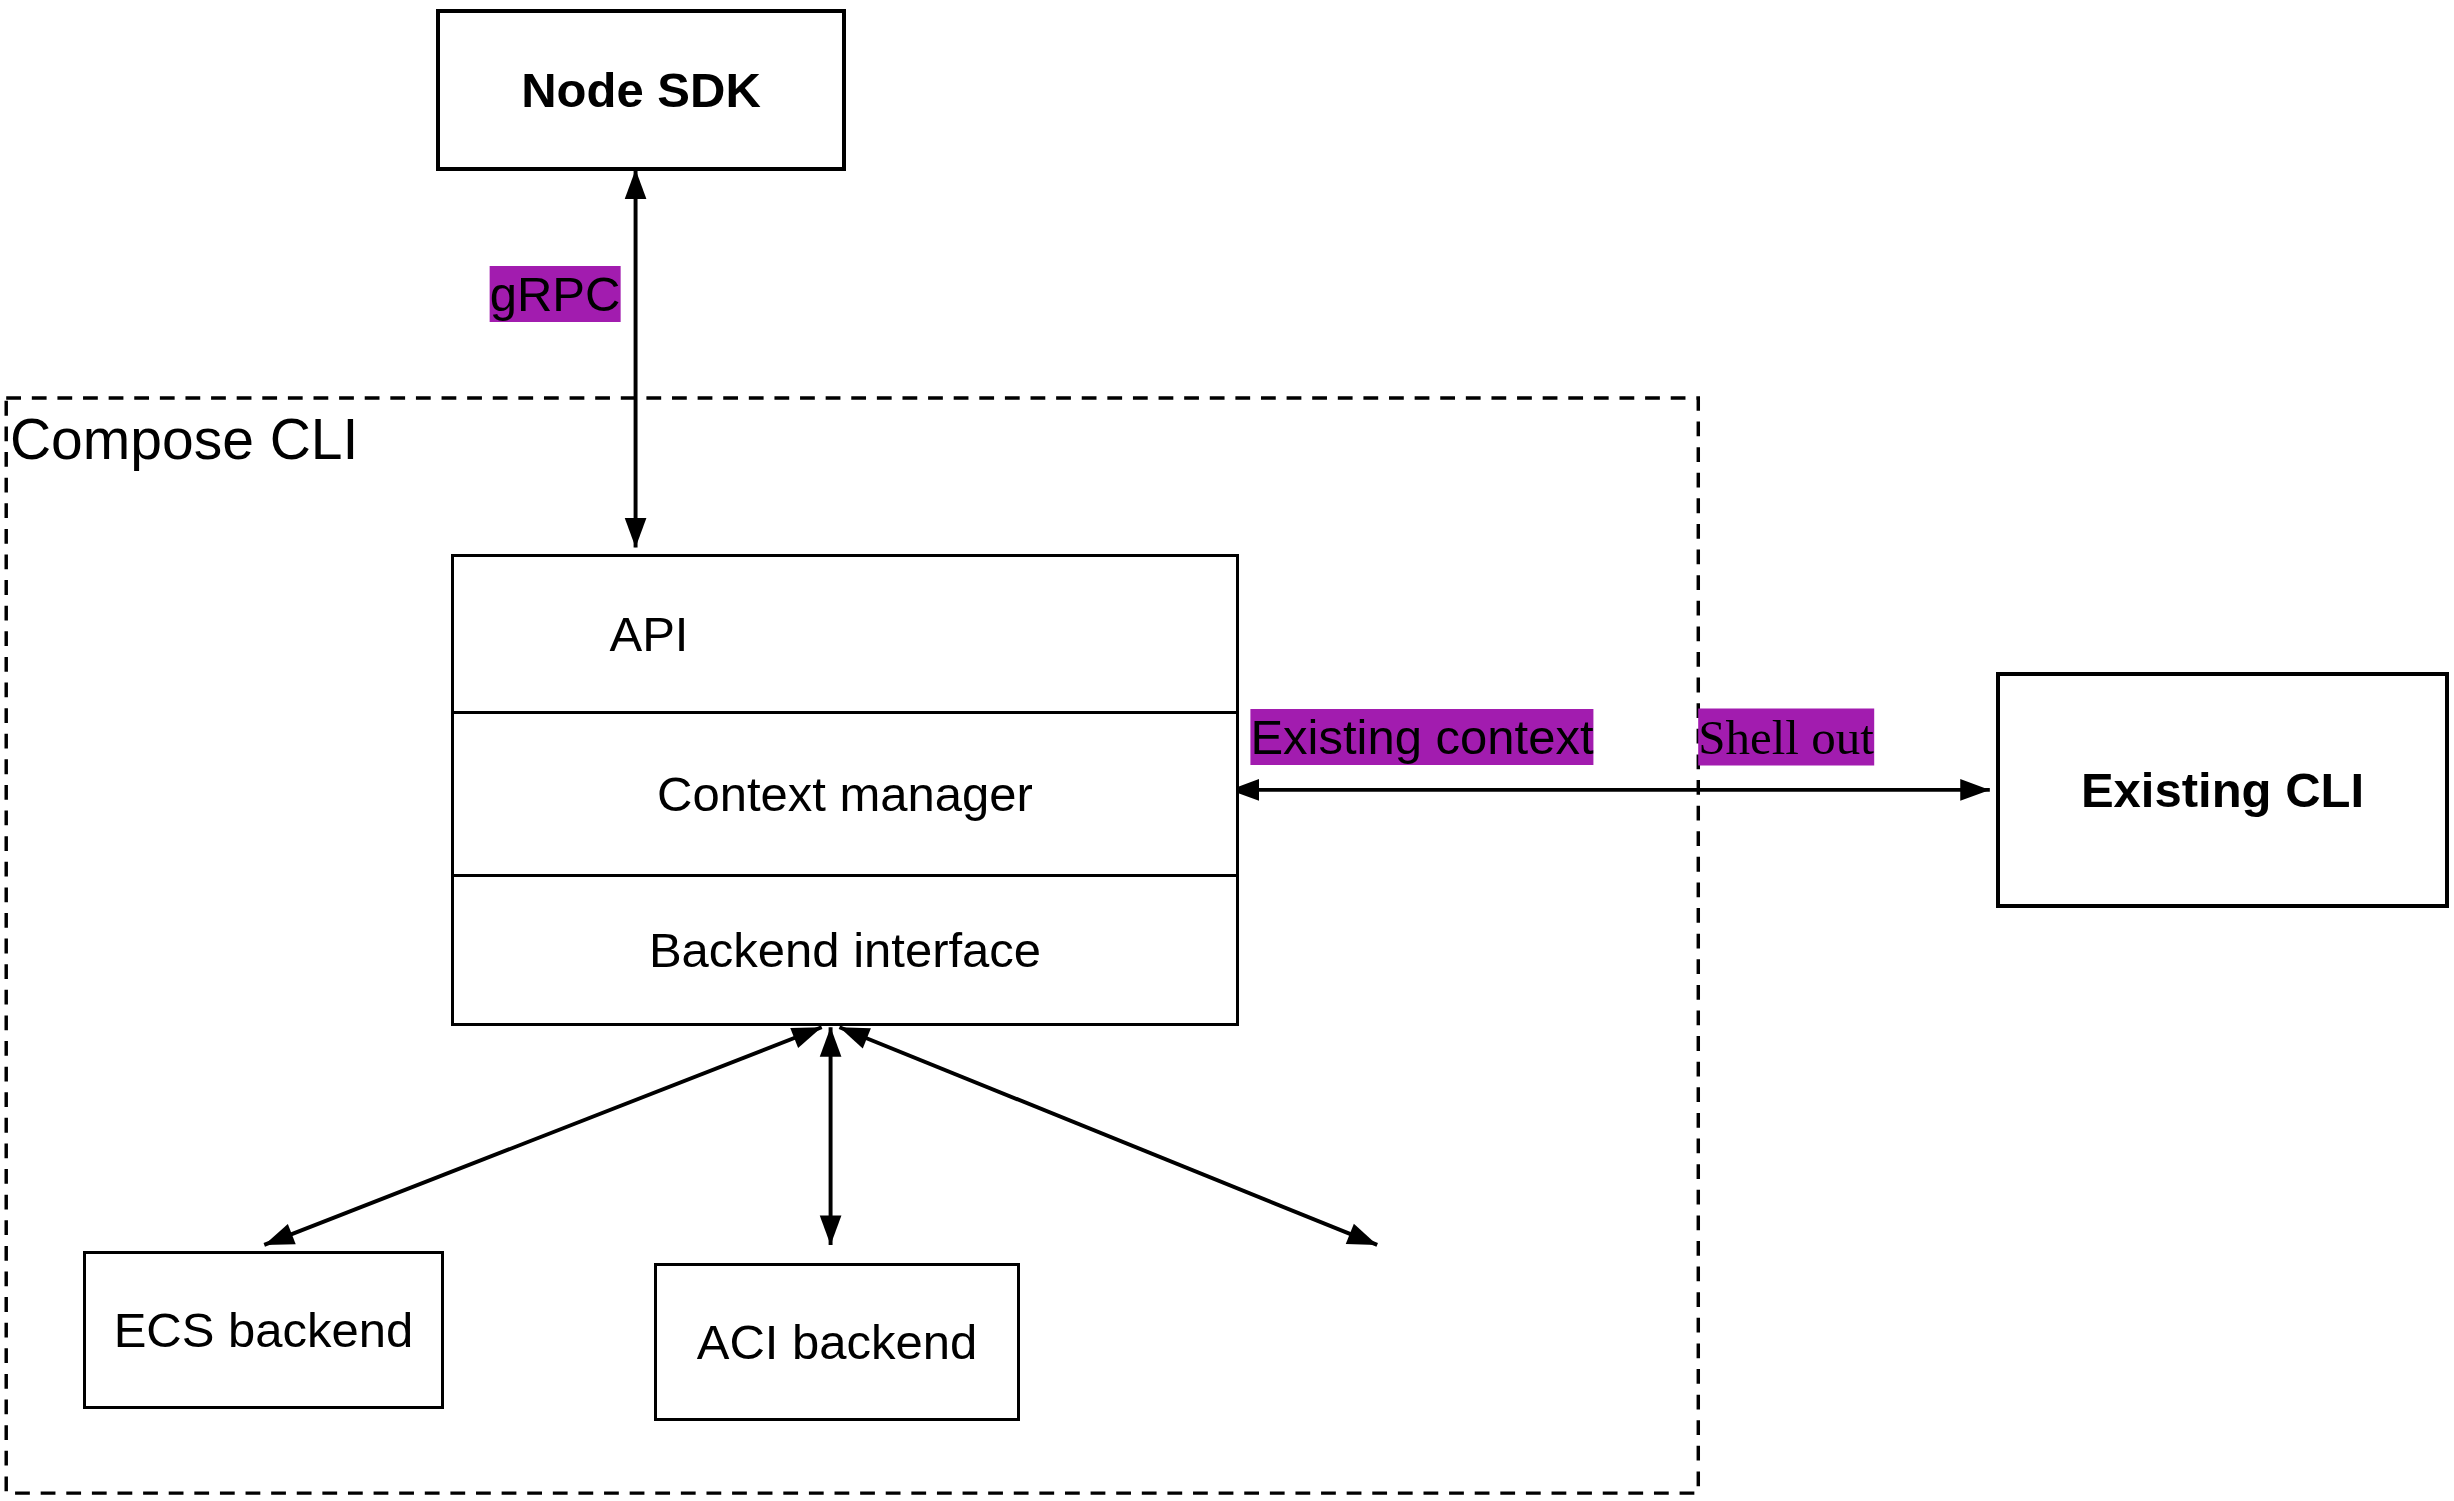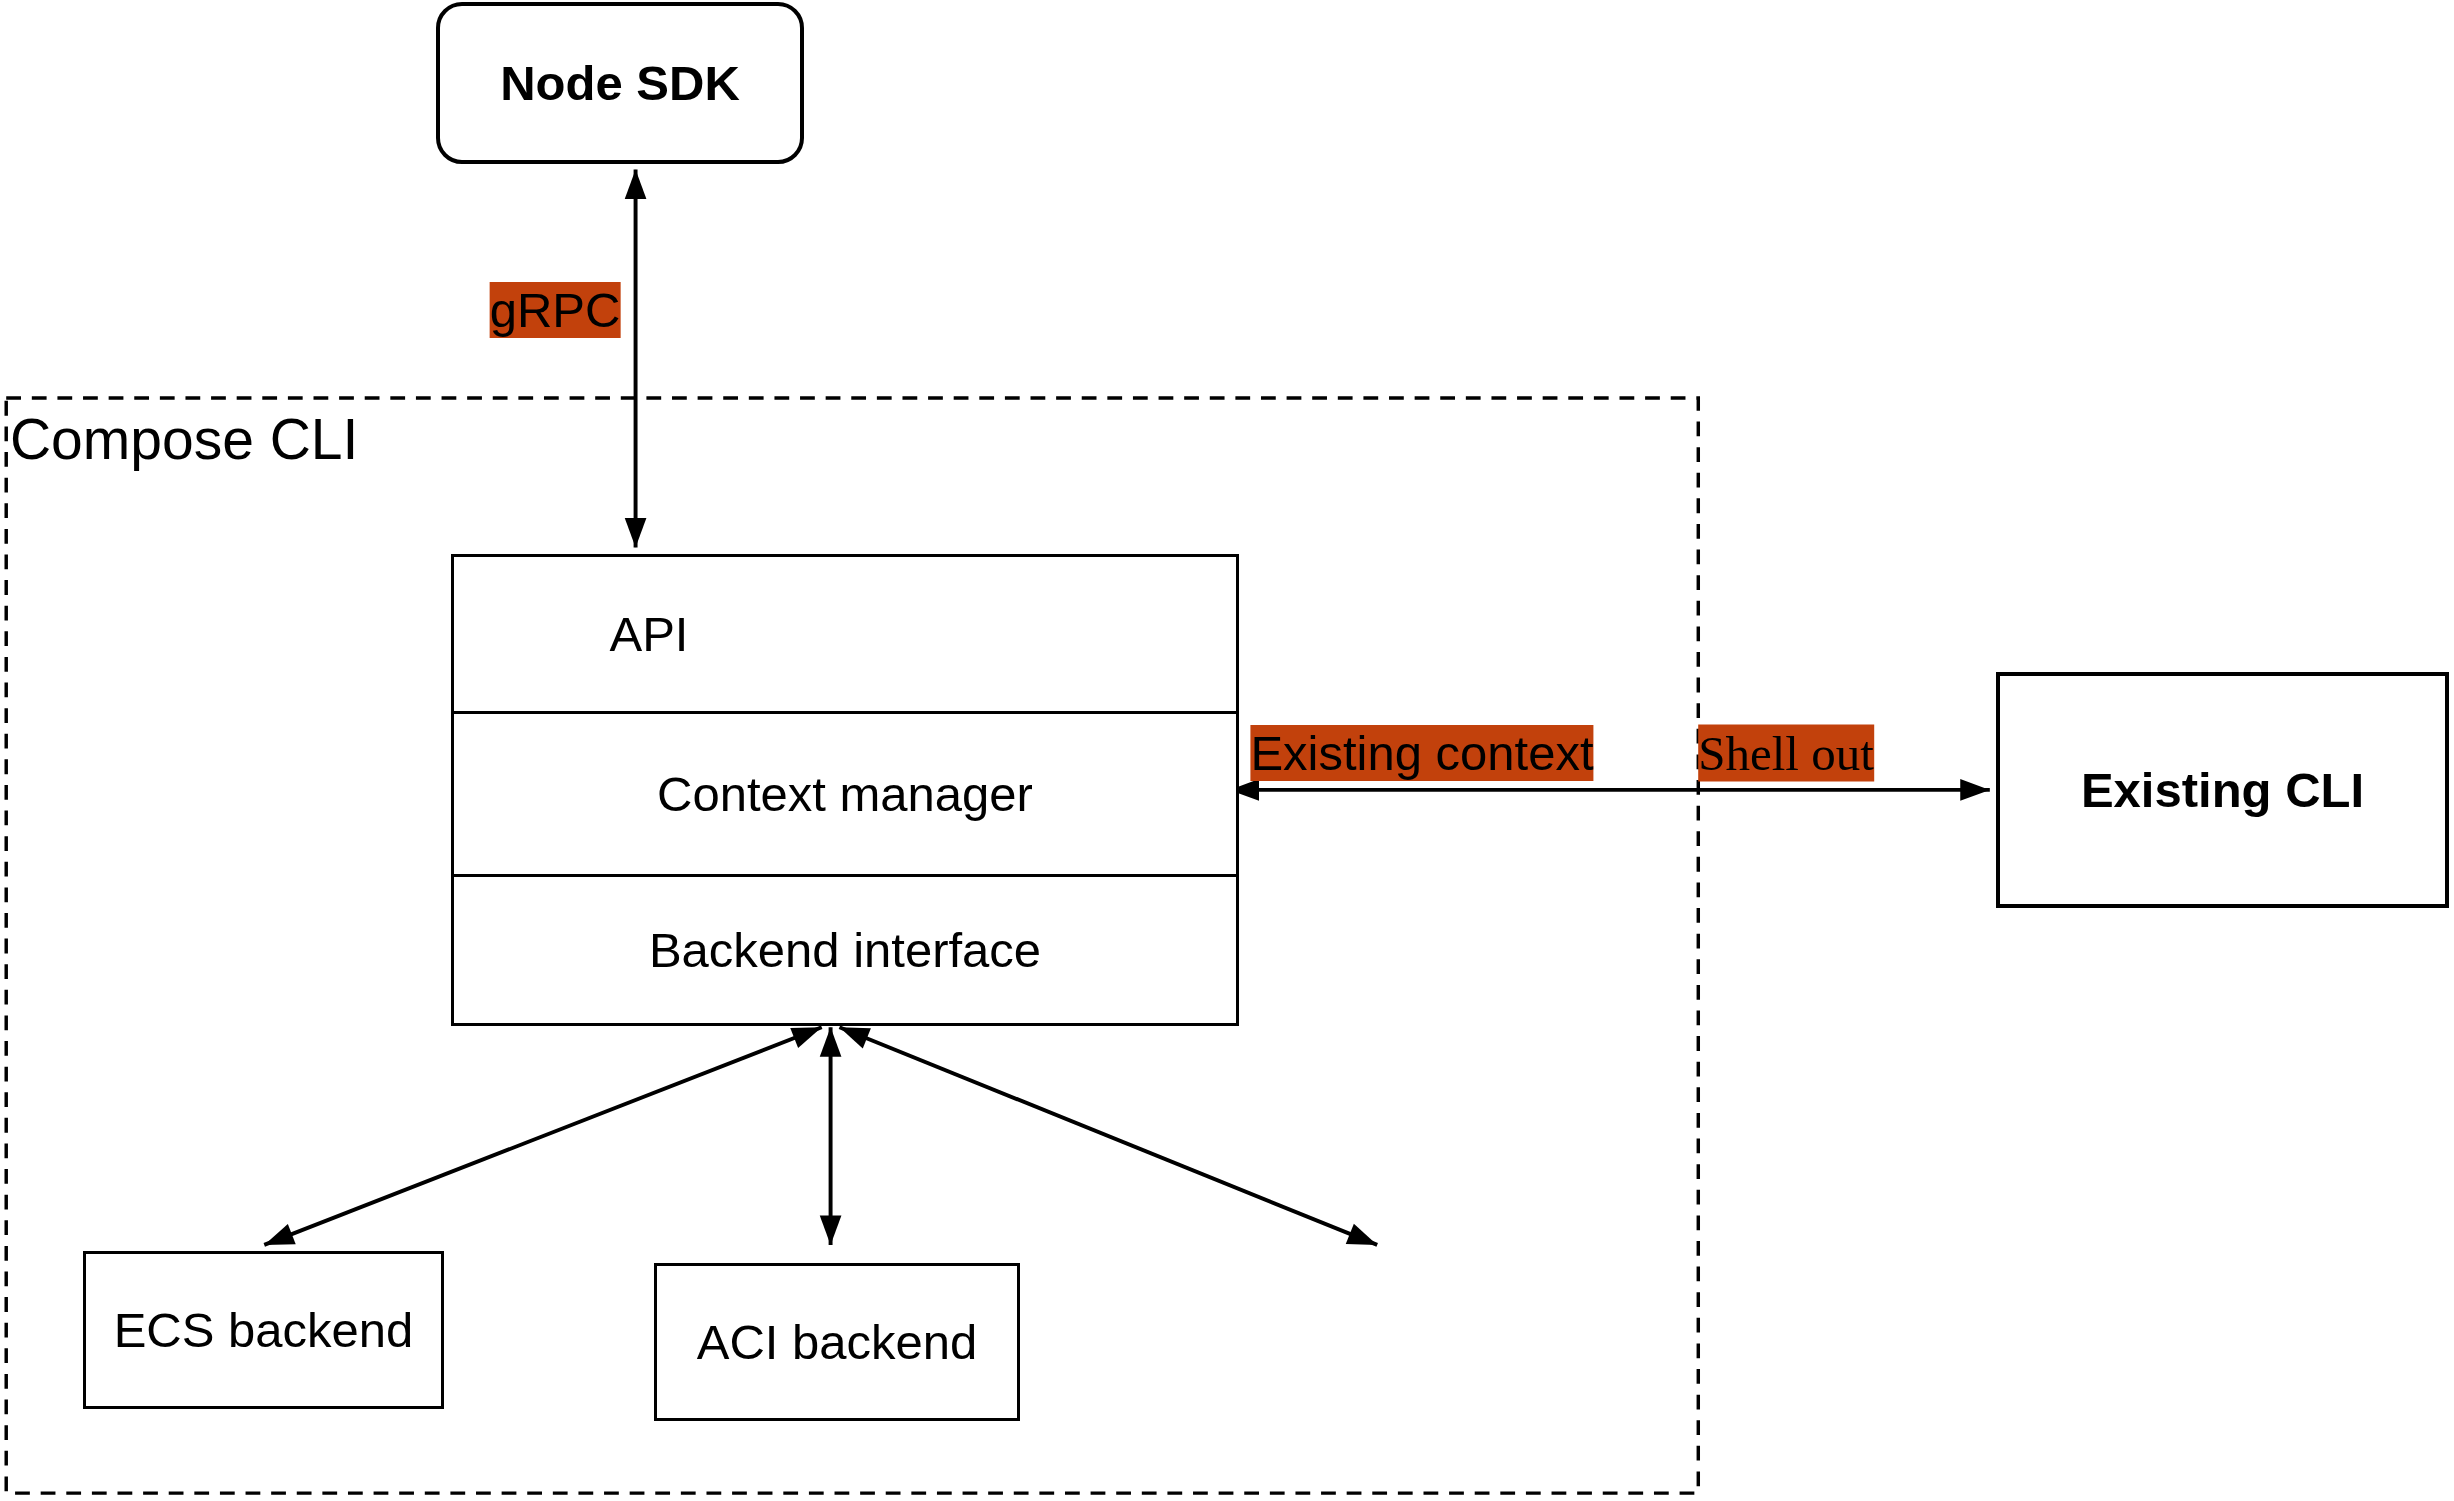--- a/index.html
+++ b/index.html
@@ -31,21 +31,21 @@
     background: #ffffff;
     display: flex;
     align-items: center;
     justify-content: center;
     text-align: center;
     font-size: 49px;
     line-height: 1.15;
   }
   .bold { font-weight: bold; }
 
-  .node-sdk       { left: 436px; top: 2px;    width: 368px; height: 162px; border-radius: 26px; }
+  .node-sdk       { left: 436px; top: 9px;    width: 410px; height: 162px; }
   .existing-cli   { left: 1996px; top: 672px; width: 453px; height: 236px; }
   .ecs-backend    { left: 83px;  top: 1251px; width: 361px; height: 158px; border-width: 3.9px; }
   .aci-backend    { left: 654px; top: 1251px; width: 366px; height: 158px; border-width: 3.9px; margin-top: 12px; }
   .example-backend{ left: 1224px; top: 1251px; width: 355px; height: 158px; border-width: 3.9px; padding: 0 27.6px; }
 
   .main-box {
     position: absolute;
     left: 435px; top: 554px;
     width: 788px; height: 472px;
     box-sizing: border-box;
@@ -71,22 +71,21 @@
     left: 9.9px; top: 406px;
     font-size: 57px;
     font-weight: normal;
     white-space: nowrap;
   }
   .edge-label {
     position: absolute;
     transform: translate(-50%, -50%);
     font-size: 49px;
     white-space: nowrap;
-    background: #c2410c;
-    margin-top: 16px;
+    background: #a21caf;
   }
   .lbl-grpc   { left: 555px;  top: 294px; }
   .lbl-exctx  { left: 1422px; top: 737px; }
   .lbl-shell  { left: 1786px; top: 737px; font-family: Liberation Serif, serif; }
 </style>
 </head>
 <body>
 
 <div class="canvas">
 

